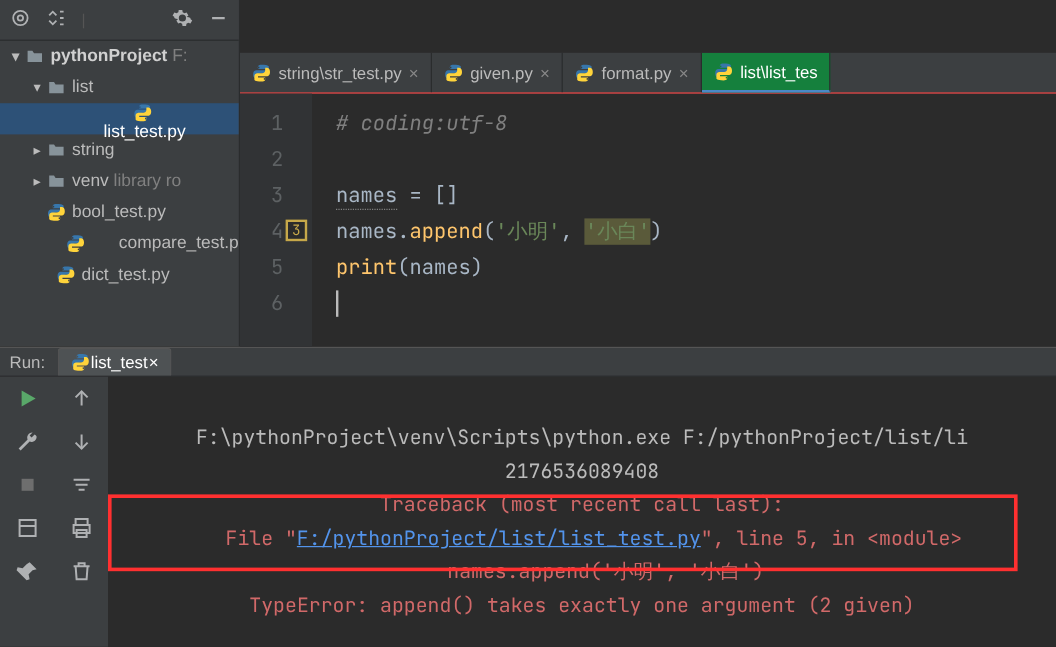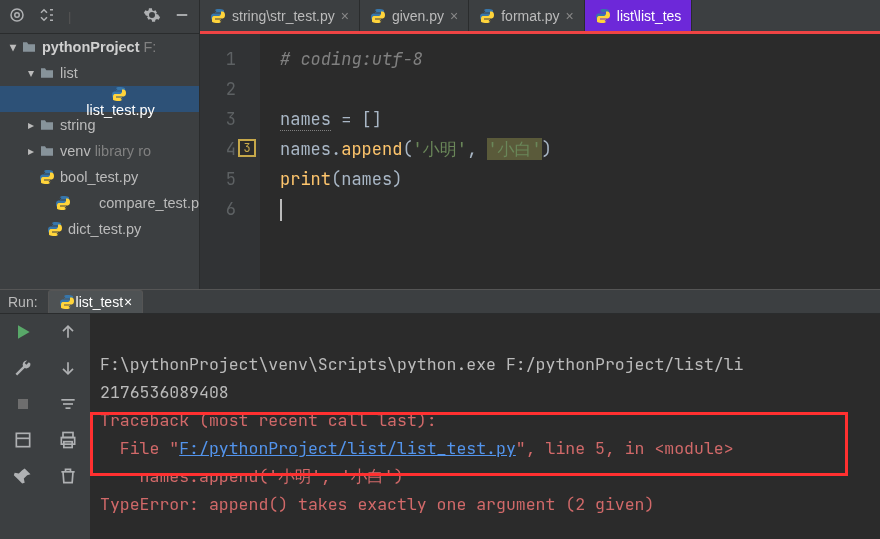--- a/index.html
+++ b/index.html
@@ -57,33 +57,34 @@
   .tree-row .fic { width: 18px; height: 18px; margin-right: 4px; display:flex; align-items:center; justify-content:center;}
   .tree-row .lbl { }
   .tree-row.sel { background:#2d5177; color:#fff;flex-direction:column; }
   .tree-row .dim { color:#808080; margin-left:4px; font-weight:400;}
   
   .editor-area { flex:1; display:flex; flex-direction:column; background:#2b2b2b; }
   .tabs {
     height: 34px;
     background:#3c3f41;
     display:flex;
-    border-bottom:3px solid #ef4444;
+    border-bottom:1px solid #ef4444;
     overflow:hidden;
+    margin-top:44px;
   }
   .tab {
     display:flex; align-items:center;
     padding:0 10px;
     gap:6px;
     border-right:1px solid #2a2c2d;
     font-size:14px;
     color:#bbbbbb;
     white-space:nowrap;
   }
-  .tab.active { background:#6d28d9; color:#fff; border-bottom:3px solid #4a88c7; height:34px;}
+  .tab.active { background:#15803d; color:#fff; border-bottom:3px solid #4a88c7; height:34px;}
   .tab .close { color:#888; font-size:14px;}
   .editor {
     flex:1; display:flex;
     font-family: "JetBrains Mono","Consolas",monospace;
     font-size:17px;
     line-height:30px;
   }
   .gutter {
     width:60px;
     background:#313335;
@@ -112,21 +113,21 @@
   .wv  { border-bottom:1px dotted #808080;margin-top:38px;}
   .caret {
     border-left:2px solid #bbbbbb;
     height:22px; display:inline-block; vertical-align:middle;
   }
   
   .run-panel {
     height:250px;
     background:#2b2b2b;
     border-top:1px solid #555;
-    display:flex; flex-direction:column;
+    display:flex; flex-direction:column;text-align:center;
   }
   .run-head {
     height:30px;
     background:#3c3f41;
     display:flex; align-items:center;
     padding:0 8px;
     border-bottom:1px solid #2a2c2d;
     color:#bbbbbb;
     font-size:14px;
   }

